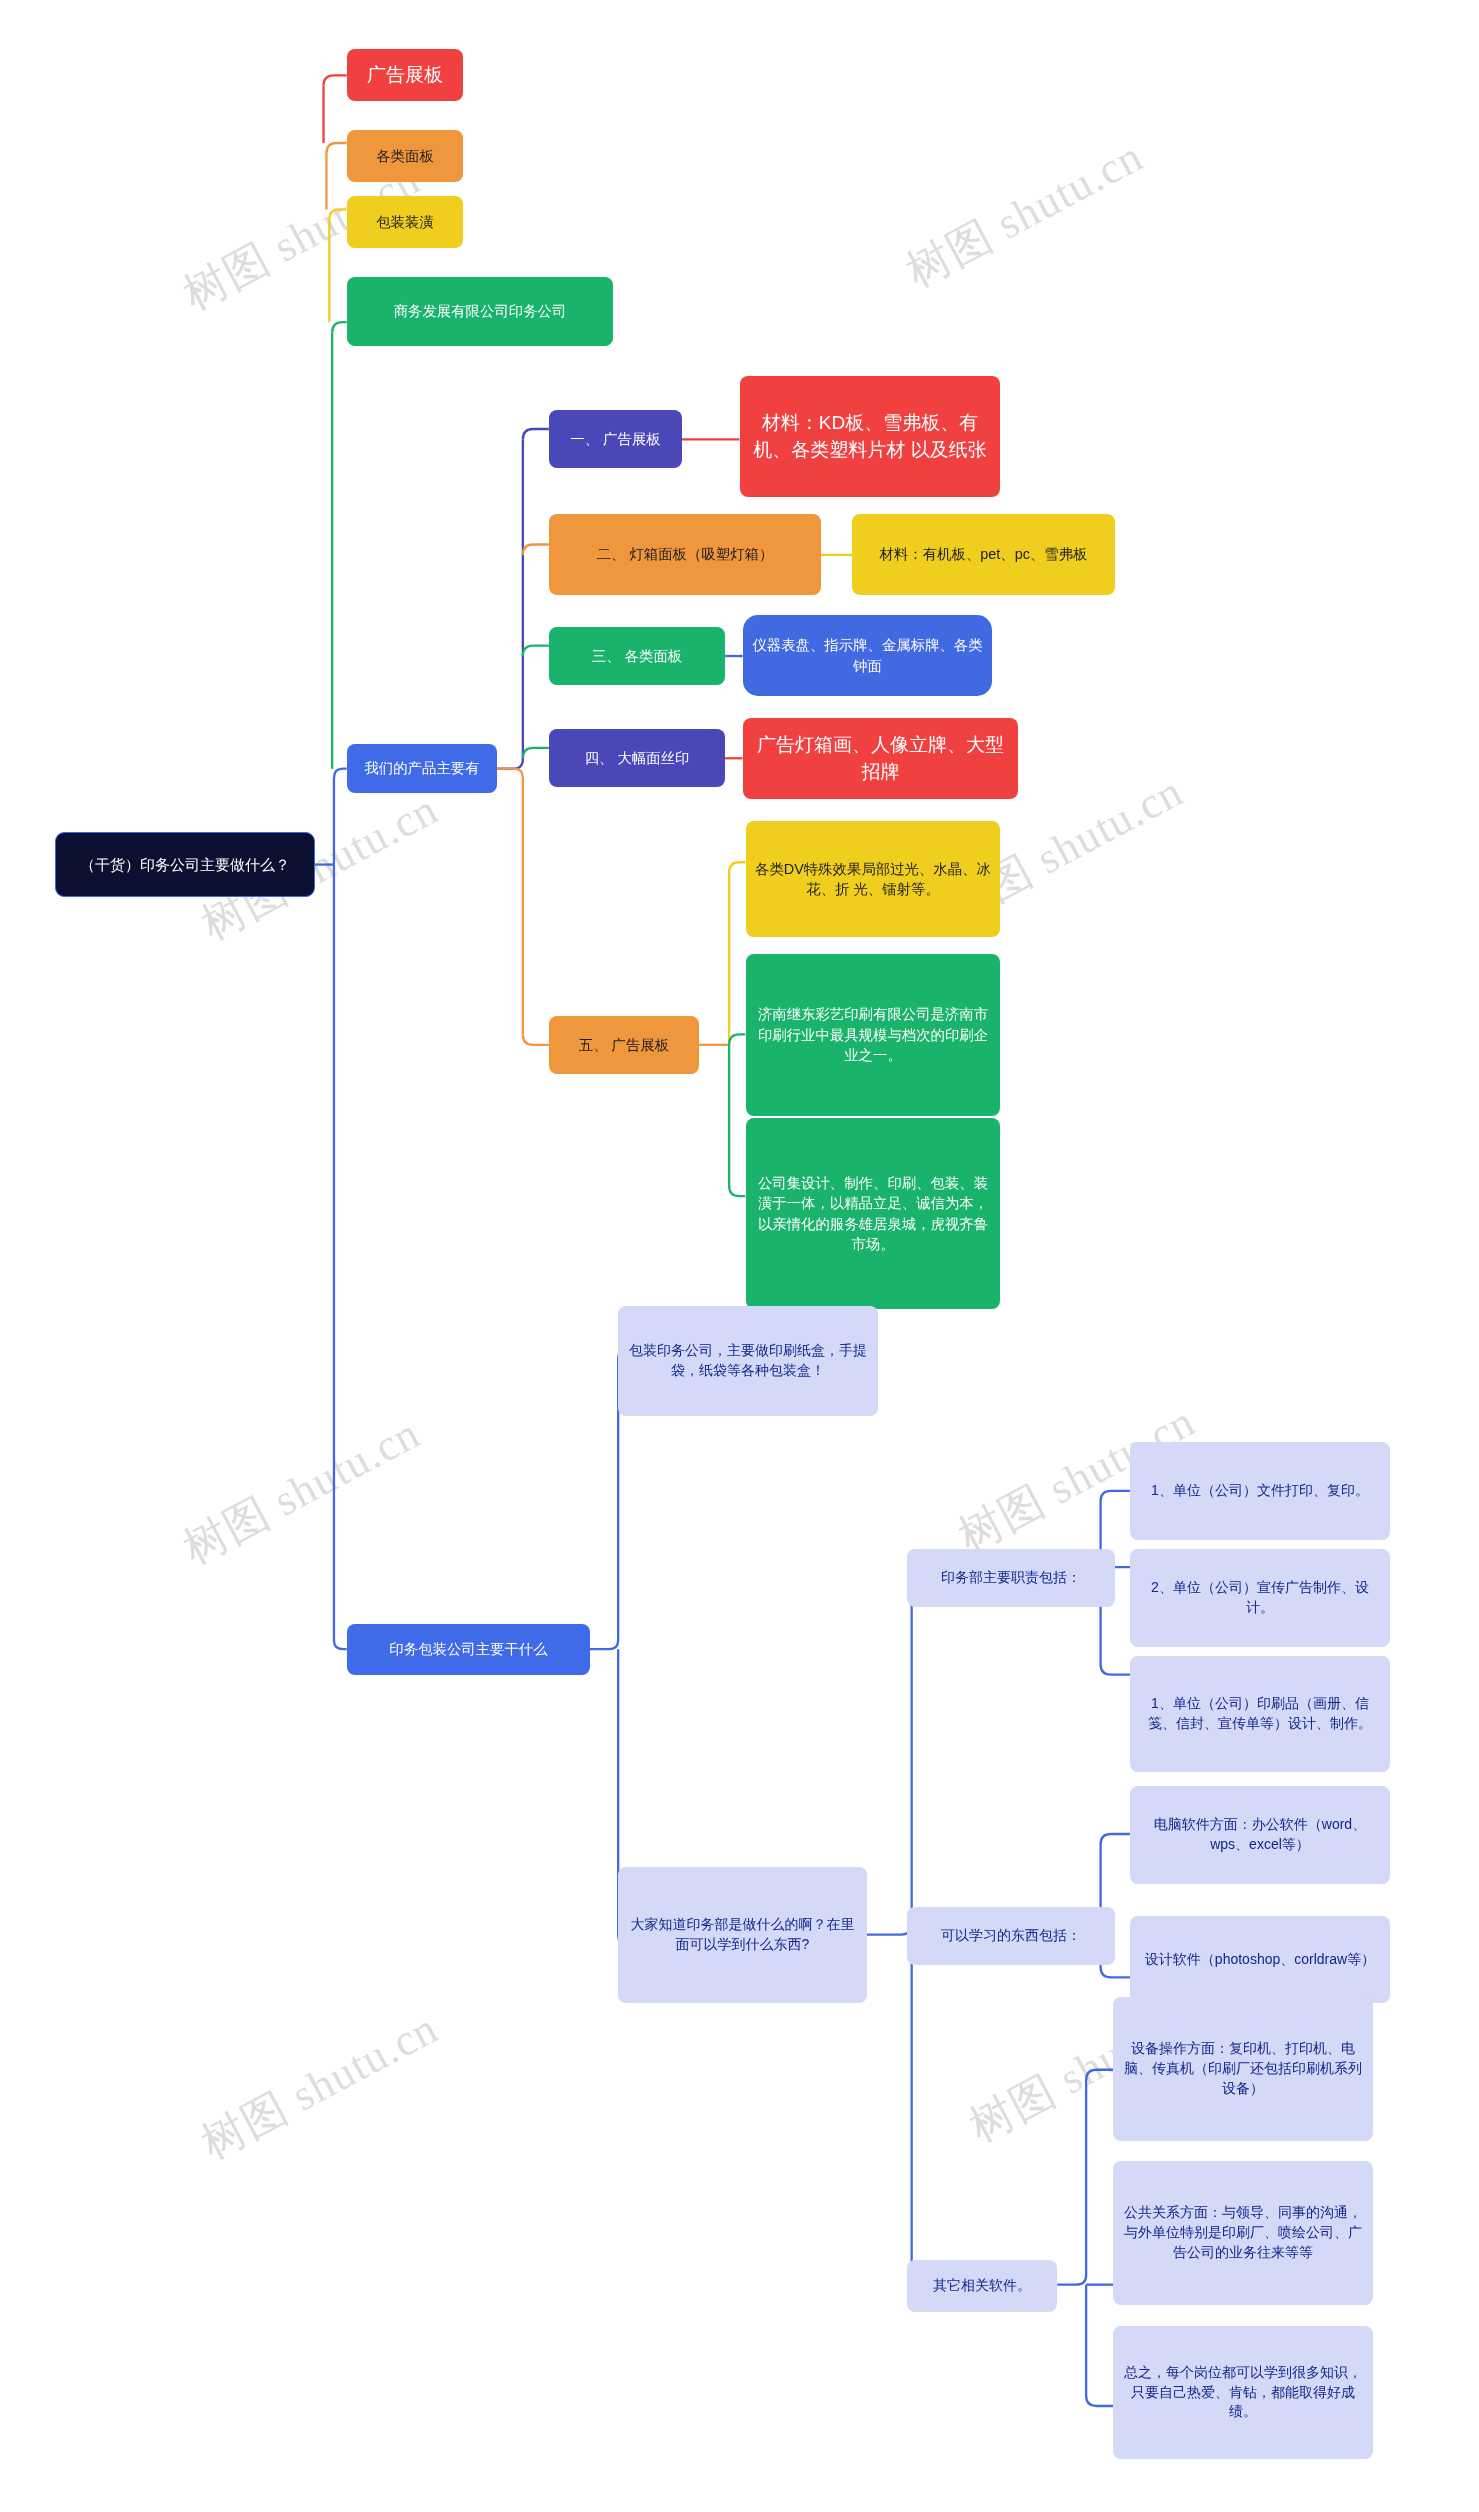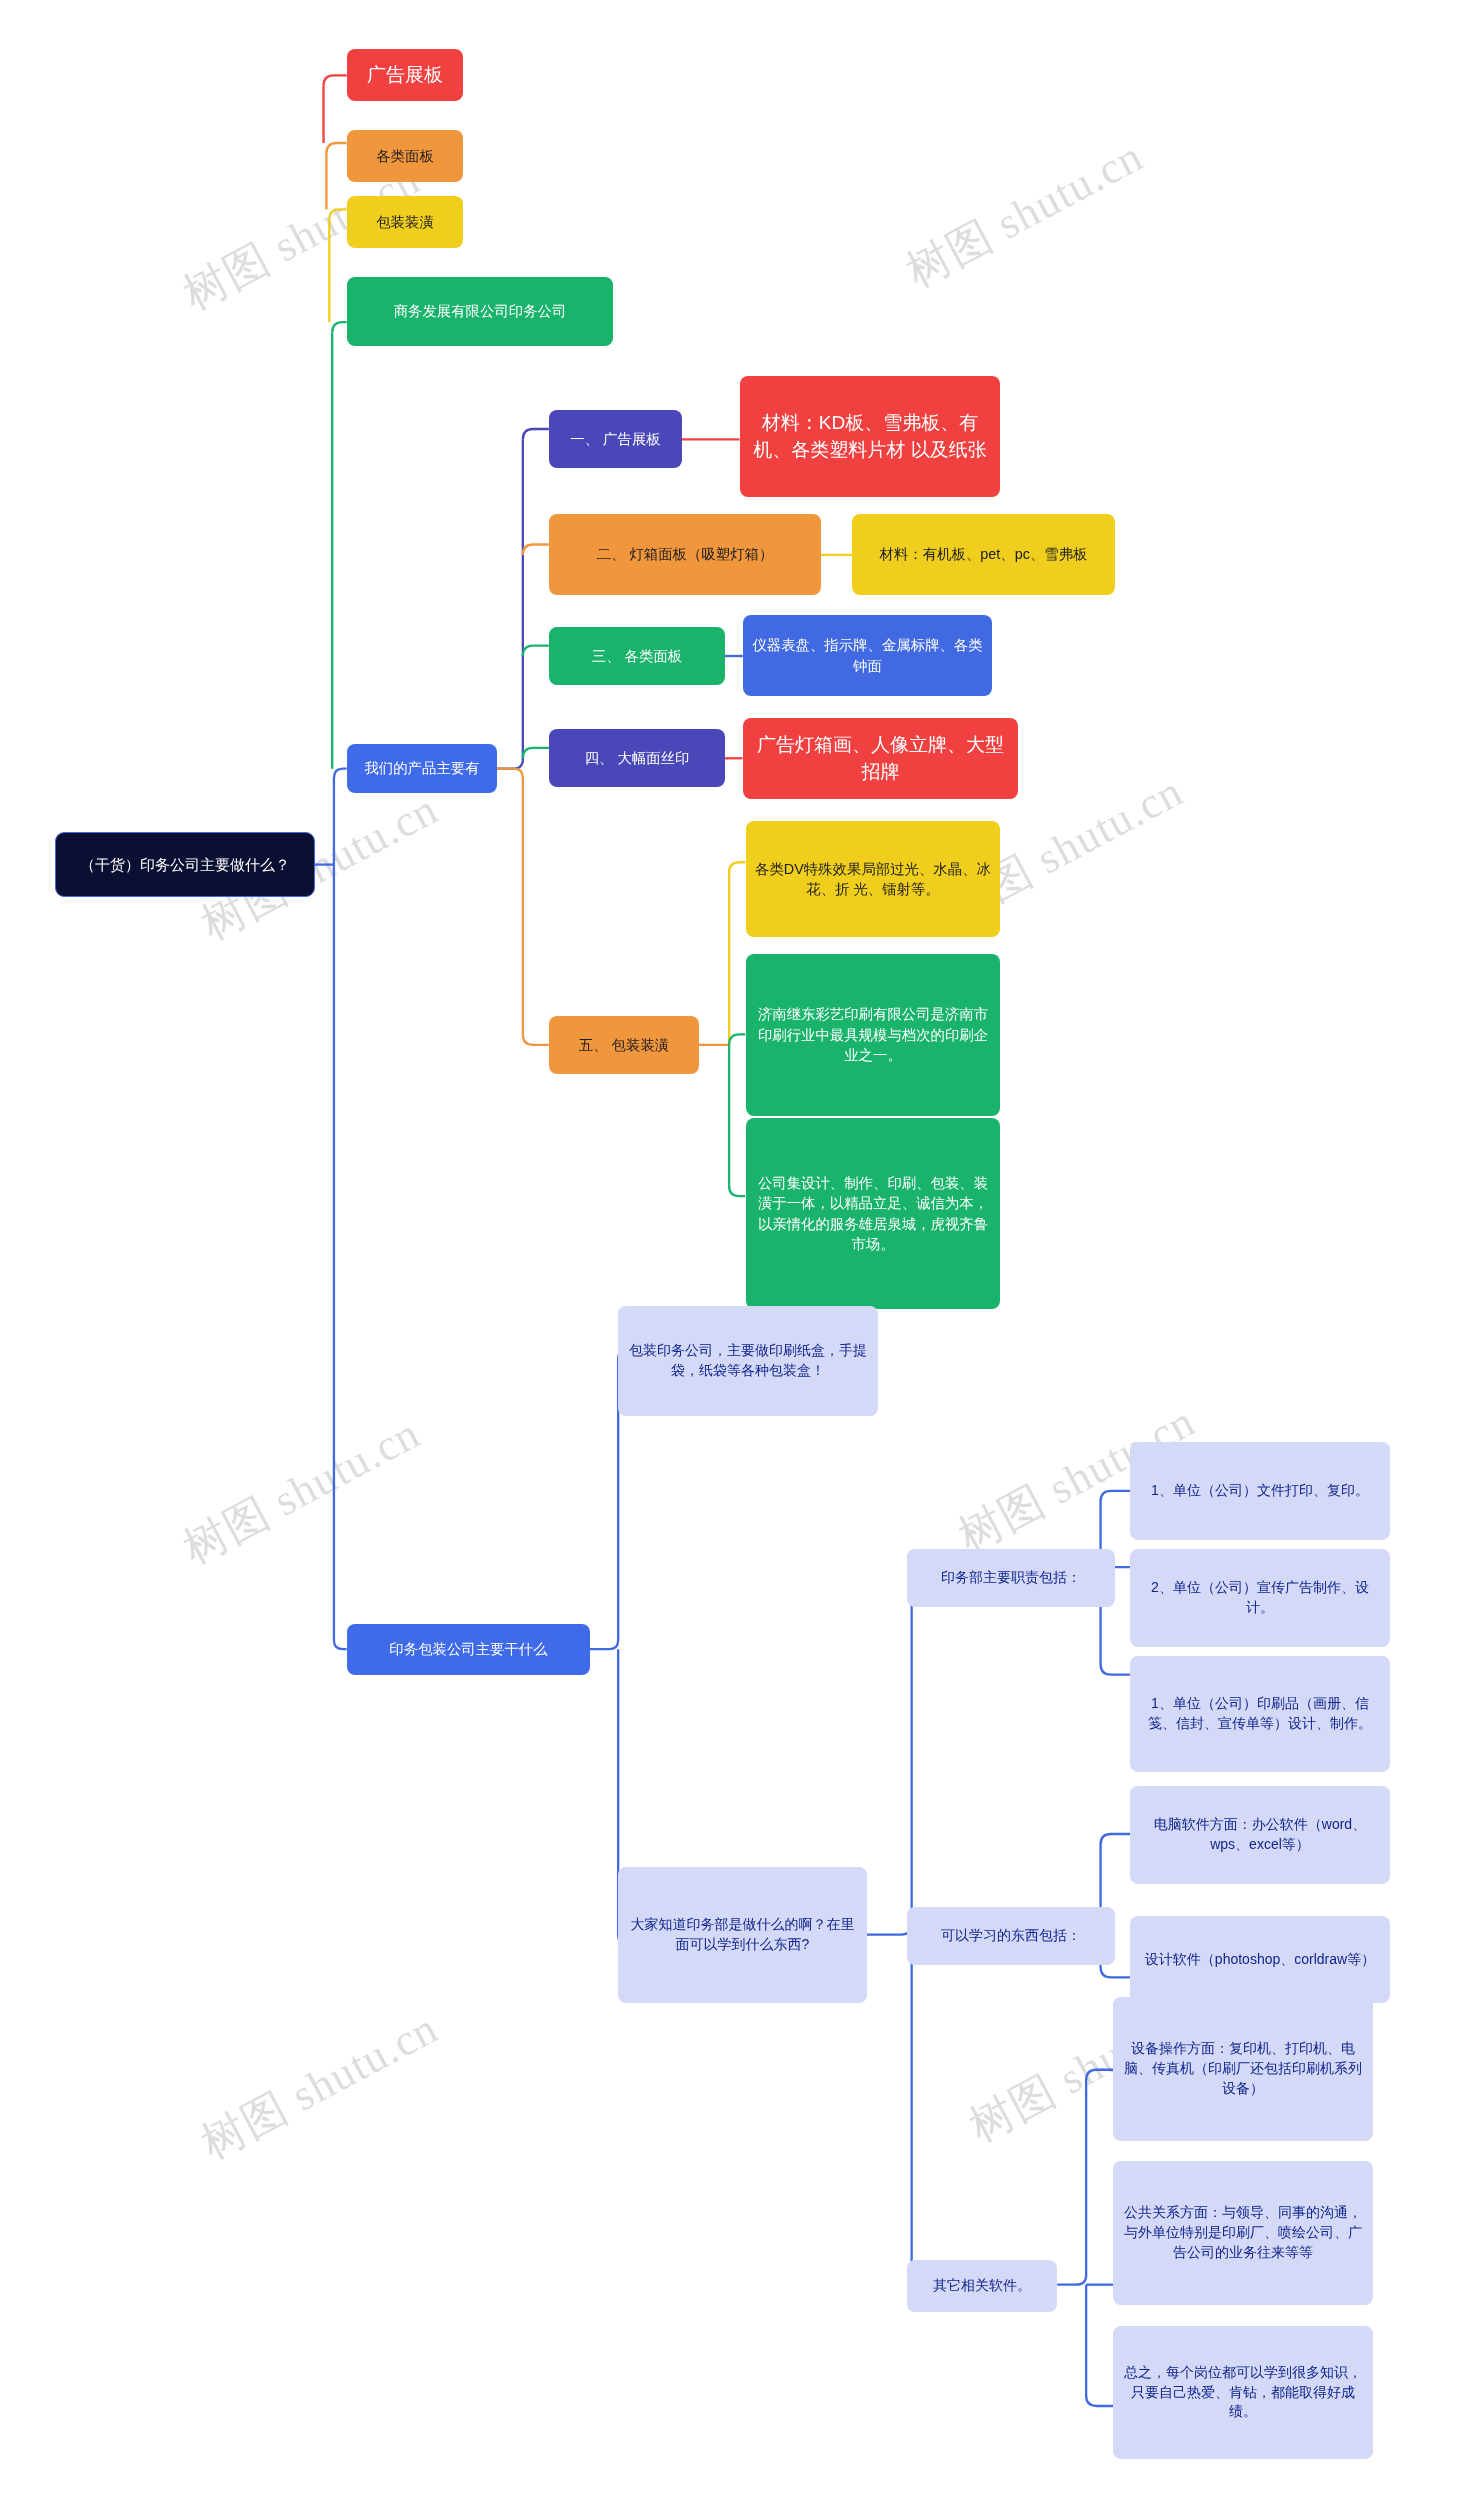--- a/index.html
+++ b/index.html
@@ -177,33 +177,33 @@
   <div class="node orange" style="left:549px; top:514px; width:272px; height:81px;">
     <span>二、 灯箱面板（吸塑灯箱）</span>
   </div>
   <div class="node yellow" style="left:852px; top:514px; width:263px; height:81px;text-align:center;">
     <span>材料：有机板、pet、pc、雪弗板</span>
   </div>
 
   <div class="node green" style="left:549px; top:627px; width:176px; height:58px;">
     <span>三、 各类面板</span>
   </div>
-  <div class="node blue" style="left:743px; top:615px; width:249px; height:81px;">
+  <div class="node blue" style="left:743px; top:615px; width:249px; height:81px;border-radius:15px;">
     <span>仪器表盘、指示牌、金属标牌、各类钟面</span>
   </div>
 
   <div class="node indigo" style="left:549px; top:729px; width:176px; height:58px;">
     <span>四、 大幅面丝印</span>
   </div>
   <div class="node red" style="left:743px; top:718px; width:275px; height:81px;">
     <span>广告灯箱画、人像立牌、大型招牌</span>
   </div>
 
   <div class="node orange" style="left:549px; top:1016px; width:150px; height:58px;">
-    <span>五、 包装装潢</span>
+    <span>五、 广告展板</span>
   </div>
   <div class="node yellow" style="left:746px; top:821px; width:254px; height:116px;">
     <span>各类DV特殊效果局部过光、水晶、冰花、折 光、镭射等。</span>
   </div>
   <div class="node green" style="left:746px; top:954px; width:254px; height:162px;">
     <span>济南继东彩艺印刷有限公司是济南市印刷行业中最具规模与档次的印刷企业之一。</span>
   </div>
   <div class="node green" style="left:746px; top:1118px; width:254px; height:191px;">
     <span>公司集设计、制作、印刷、包装、装潢于一体，以精品立足、诚信为本，以亲情化的服务雄居泉城，虎视齐鲁市场。</span>
   </div>

